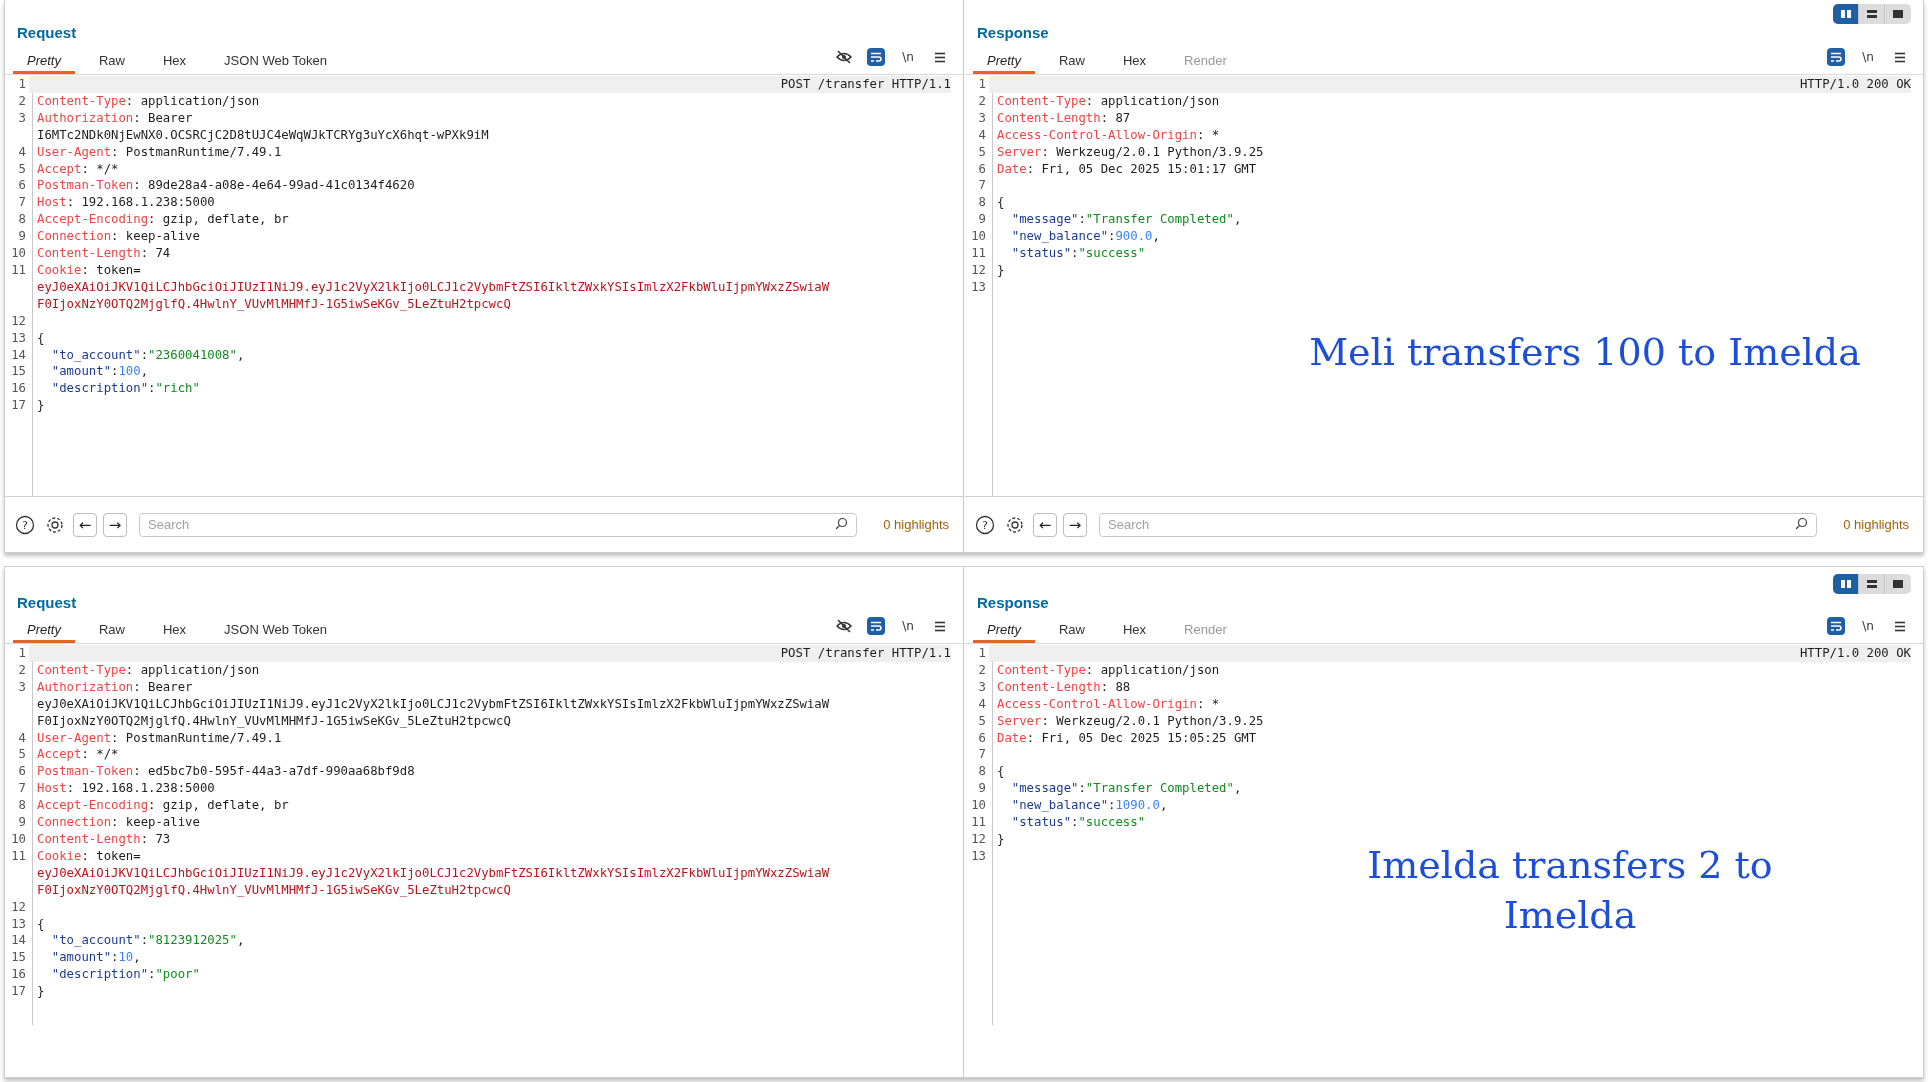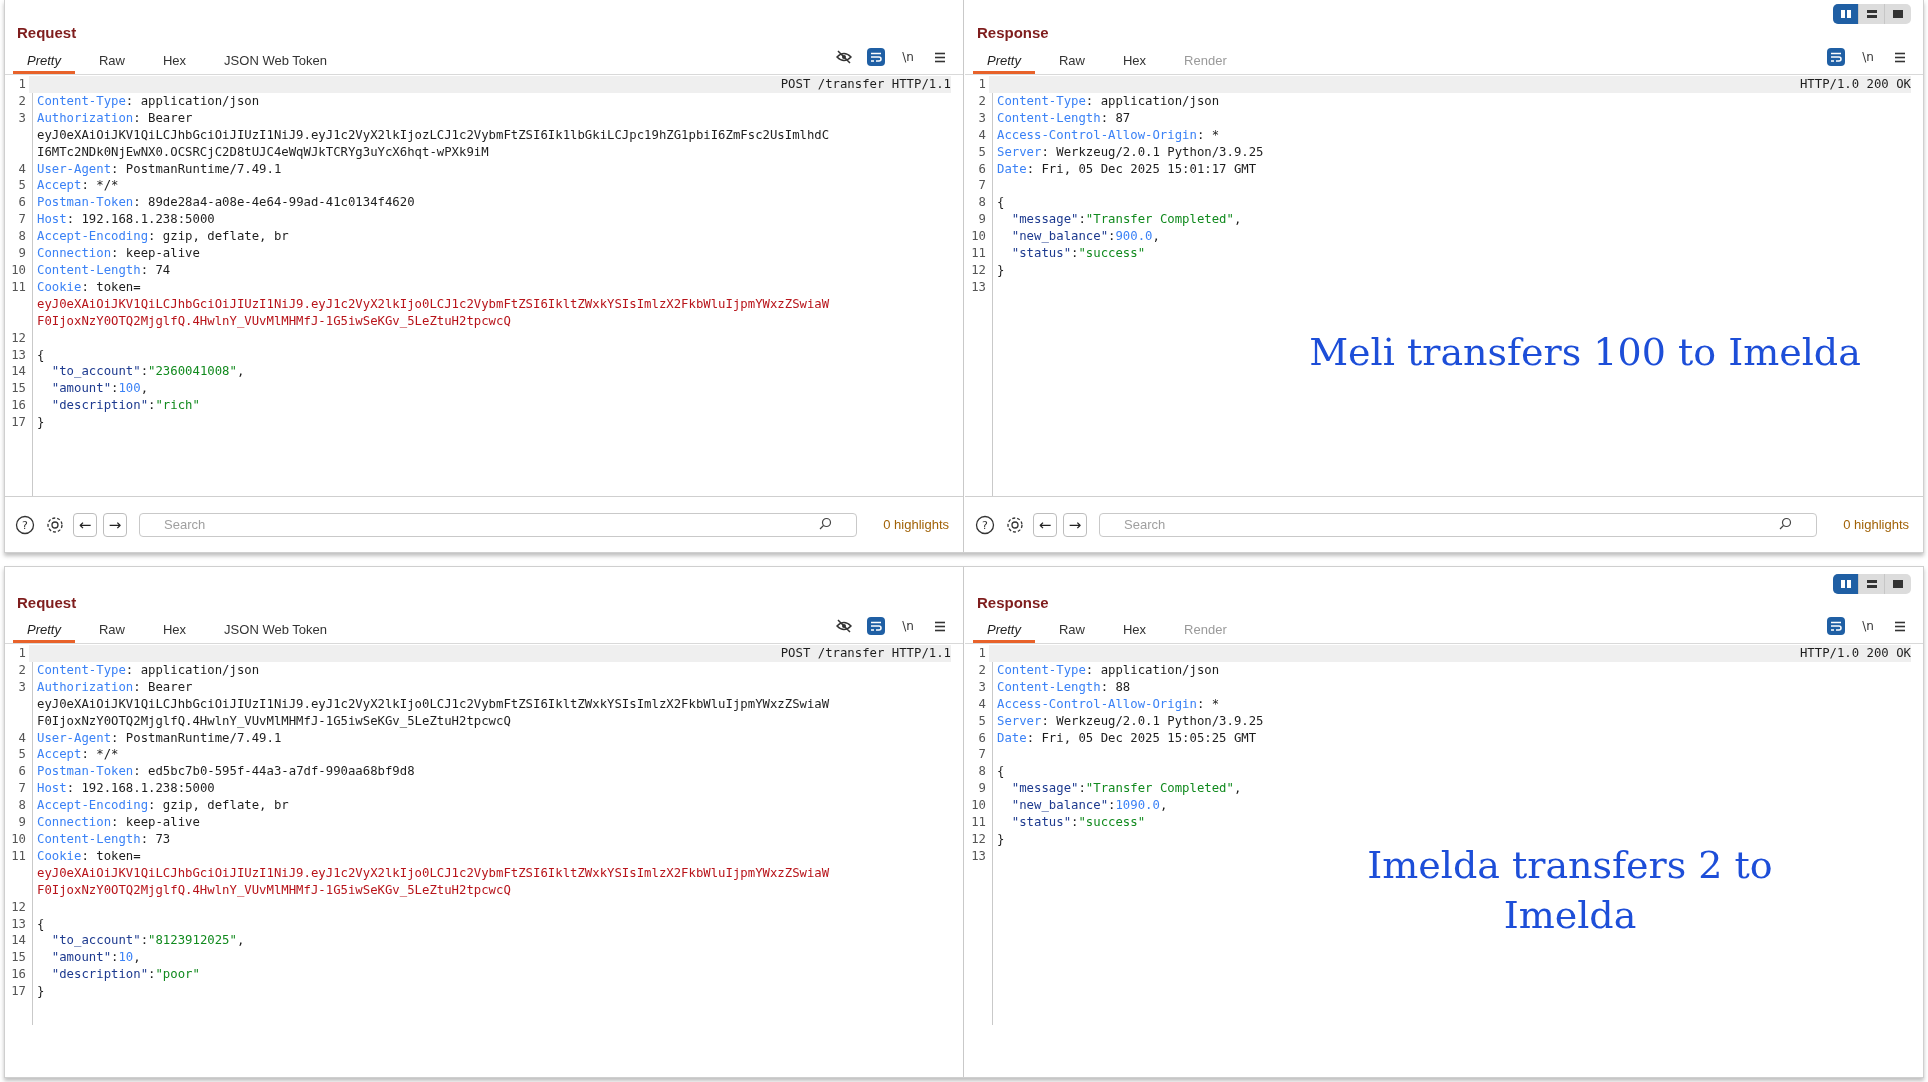--- a/index.html
+++ b/index.html
@@ -7,21 +7,21 @@
   body { font-family: "DejaVu Sans", sans-serif; position: relative; color: #1e1e1e; }
 
   .shot { position: absolute; left: 4px; width: 1920px; background: #fff; border: 1px solid #cfcfcf; box-shadow: 0 3px 4px rgba(0,0,0,0.25); }
   .shot.top { top: 0; height: 553px; border-top: none; }
   .shot.bottom { top: 566px; height: 512px; }
 
   .pane { position: absolute; top: 0; bottom: 0; }
   .pane.left { left: 0; width: 959px; border-right: 1px solid #c9c9c9; }
   .pane.right { left: 960px; right: 0; }
 
-  .pane-title { position: absolute; left: 12px; top: 24px; font-family: "Liberation Sans", sans-serif; font-weight: bold; font-size: 15px; color: #7f1d1d; }
+  .pane-title { position: absolute; left: 12px; top: 24px; font-family: "Liberation Sans", sans-serif; font-weight: bold; font-size: 15px; color: #0369a1; }
   .shot.bottom .pane-title { top: 27px; }
 
   .tabs { position: absolute; left: 8px; top: 50px; height: 24px; display: flex; font-family: "Liberation Sans", sans-serif; font-size: 13px; }
   .shot.bottom .tabs { top: 52px; }
   .tab { padding: 3px 14px 0 14px; height: 24px; color: #333; cursor: pointer; margin-right: 10px; }
   .tab.active { border-bottom: 3px solid #e8622a; color: #222; font-style: italic; }
   .tab.disabled { color: #9a9a9a; }
 
   .tab-rule { position: absolute; left: 0; right: 0; top: 74px; height: 1px; background: #d9d9d9; }
   .shot.bottom .tab-rule { top: 76px; }
@@ -39,31 +39,31 @@
   .lt.active { background: #1f5fa4; }
 
   .editor { position: absolute; left: 0; right: 0; top: 76px; bottom: 56px; font-family: "DejaVu Sans Mono", monospace; font-size: 12.3px; line-height: 16.9px; overflow: hidden; }
   .shot.bottom .editor { top: 78px; bottom: 52px; }
   .gutter-line { position: absolute; left: 27px; top: 0; bottom: 0; width: 1px; background: #c9c9c9; }
   .line { display: flex; white-space: pre; position: relative; }
   .ln { width: 24px; text-align: right; color: #555; padding-right: 3px; flex: none; }
   .code { padding-left: 8px; color: #1e1e1e; }
   .line.hl .code { background: #efefef; text-align: right; }
   .line.hl { }
-  .k { color: #3b82f6; }
+  .k { color: #ef4444; }
   .v { color: #1e1e1e; }
   .red { color: #b8141a; }
   .jk { color: #1d3a8f; }
   .js { color: #118a1e; }
   .jn { color: #3b82f6; }
 
   .searchbar { position: absolute; left: 0; right: 0; bottom: 0; height: 56px; border-top: 1px solid #cfcfcf; display: flex; align-items: center; padding-left: 8px; }
   .sb-icon { width: 24px; height: 24px; display: flex; align-items: center; justify-content: center; margin-right: 6px; cursor: pointer; }
   .sb-btn { width: 24px; height: 24px; border: 1px solid #bdbdbd; border-radius: 4px; display: flex; align-items: center; justify-content: center; margin-right: 6px; cursor: pointer; font-size: 15px; color: #222; }
-  .sb-input { flex: 1; height: 24px; border: 1px solid #c9c9c9; border-radius: 4px; margin-left: 6px; display: flex; align-items: center; padding: 0 24px; gap: 39px; }
+  .sb-input { flex: 1; height: 24px; border: 1px solid #c9c9c9; border-radius: 4px; margin-left: 6px; display: flex; align-items: center; padding: 0 8px; gap: 39px; }
   .sb-input input { border: none; outline: none; flex: 1; font-family: "Liberation Sans", sans-serif; font-size: 13px; color: #333; background: transparent; }
   .sb-input input::placeholder { color: #a0a0a0; }
   .sb-count { font-family: "Liberation Sans", sans-serif; font-size: 13px; color: #a16207; margin: 0 14px 0 26px; white-space: nowrap; }
 
   .annotation { position: absolute; font-family: "DejaVu Serif", serif; color: #1d4ed8; text-align: center; font-size: 38px; line-height: 50px; }
   .ann-1 { left: 1305px; top: 327px; width: 560px; }
   .ann-2 { left: 1340px; top: 840px; width: 460px; }
 </style>
 </head>
 <body>
@@ -100,21 +100,20 @@
             <line x1="1" y1="9.5" x2="11" y2="9.5" stroke="#333" stroke-width="1.6"></line>
           </svg>
       </div>
     </div>
     <div class="tab-rule"></div>
     <div class="editor" id="ed-0-req">
         <div class="gutter-line"></div>
         <div class="line hl"><span class="ln">1</span><span class="code" style="flex: 1 1 0%; margin-right: 12px;">POST /transfer HTTP/1.1</span></div>
         <div class="line"><span class="ln">2</span><span class="code"><span class="k">Content-Type</span><span class="v">:</span><span class="v"> application/json</span></span></div>
         <div class="line"><span class="ln">3</span><span class="code"><span class="k">Authorization</span><span class="v">:</span><span class="v"> Bearer</span></span></div>
-        <div class="line"><span class="ln"></span><span class="code"><span class="v">eyJ0eXAiOiJKV1QiLCJhbGciOiJIUzI1NiJ9.eyJ1c2VyX2lkIjozLCJ1c2VybmFtZSI6Ik1lbGkiLCJpc19hZG1pbiI6ZmFsc2UsImlhdC</span></span></div>
         <div class="line"><span class="ln"></span><span class="code"><span class="v">I6MTc2NDk0NjEwNX0.OCSRCjC2D8tUJC4eWqWJkTCRYg3uYcX6hqt-wPXk9iM</span></span></div>
         <div class="line"><span class="ln">4</span><span class="code"><span class="k">User-Agent</span><span class="v">:</span><span class="v"> PostmanRuntime/7.49.1</span></span></div>
         <div class="line"><span class="ln">5</span><span class="code"><span class="k">Accept</span><span class="v">:</span><span class="v"> */*</span></span></div>
         <div class="line"><span class="ln">6</span><span class="code"><span class="k">Postman-Token</span><span class="v">:</span><span class="v"> 89de28a4-a08e-4e64-99ad-41c0134f4620</span></span></div>
         <div class="line"><span class="ln">7</span><span class="code"><span class="k">Host</span><span class="v">:</span><span class="v"> 192.168.1.238:5000</span></span></div>
         <div class="line"><span class="ln">8</span><span class="code"><span class="k">Accept-Encoding</span><span class="v">:</span><span class="v"> gzip, deflate, br</span></span></div>
         <div class="line"><span class="ln">9</span><span class="code"><span class="k">Connection</span><span class="v">:</span><span class="v"> keep-alive</span></span></div>
         <div class="line"><span class="ln">10</span><span class="code"><span class="k">Content-Length</span><span class="v">:</span><span class="v"> 74</span></span></div>
         <div class="line"><span class="ln">11</span><span class="code"><span class="k">Cookie</span><span class="v">:</span><span class="v"> token=</span></span></div>
         <div class="line"><span class="ln"></span><span class="code"><span class="red">eyJ0eXAiOiJKV1QiLCJhbGciOiJIUzI1NiJ9.eyJ1c2VyX2lkIjo0LCJ1c2VybmFtZSI6IkltZWxkYSIsImlzX2FkbWluIjpmYWxzZSwiaW</span></span></div>

